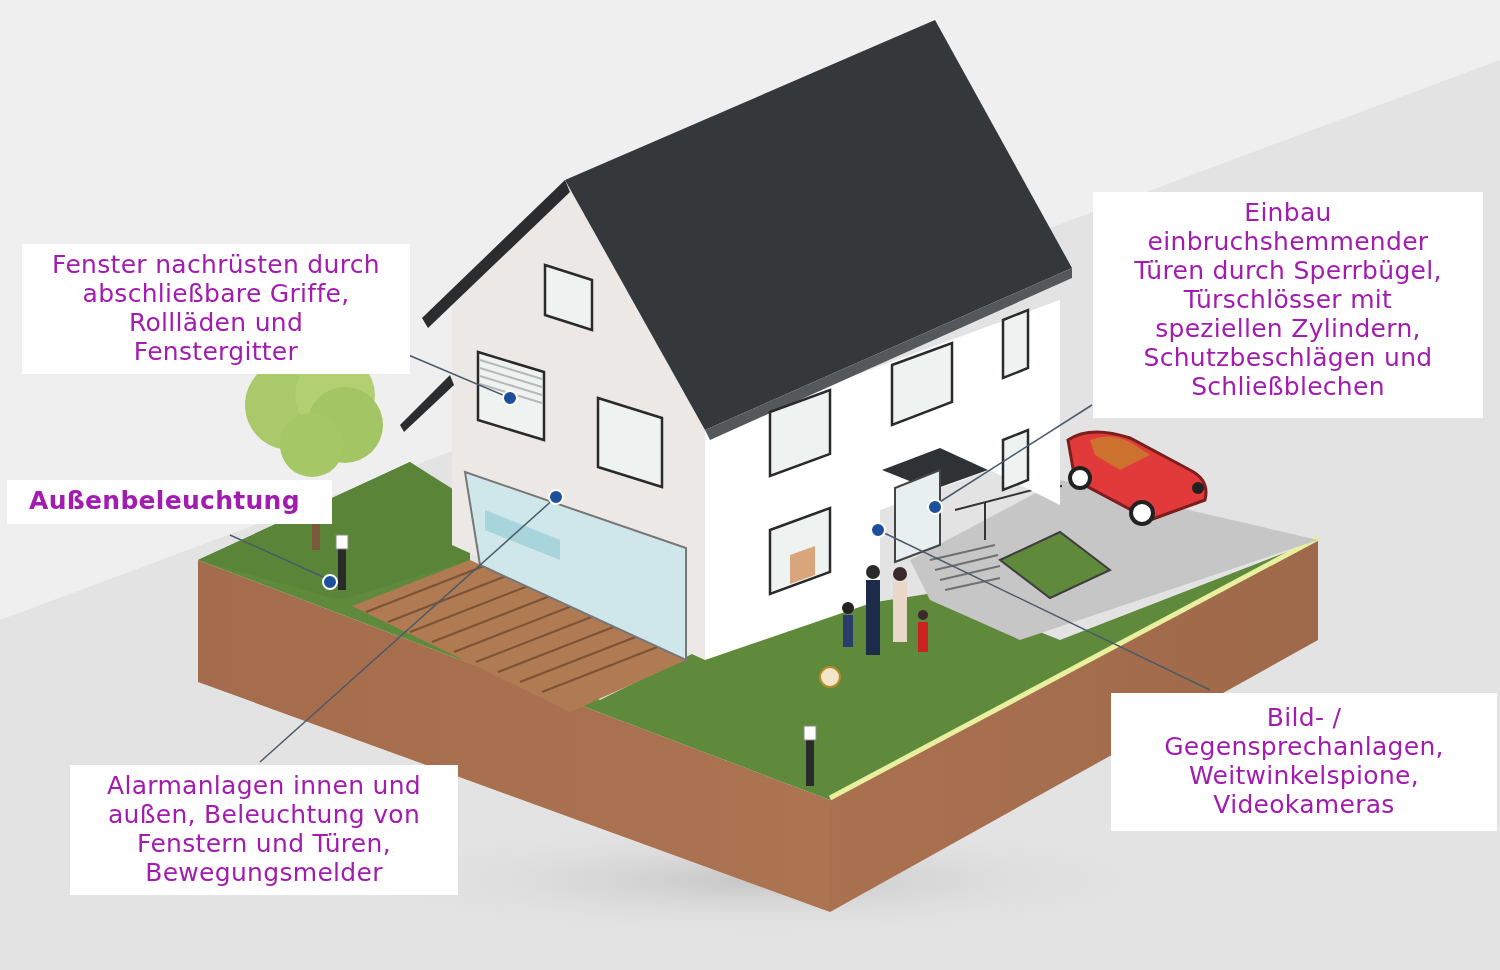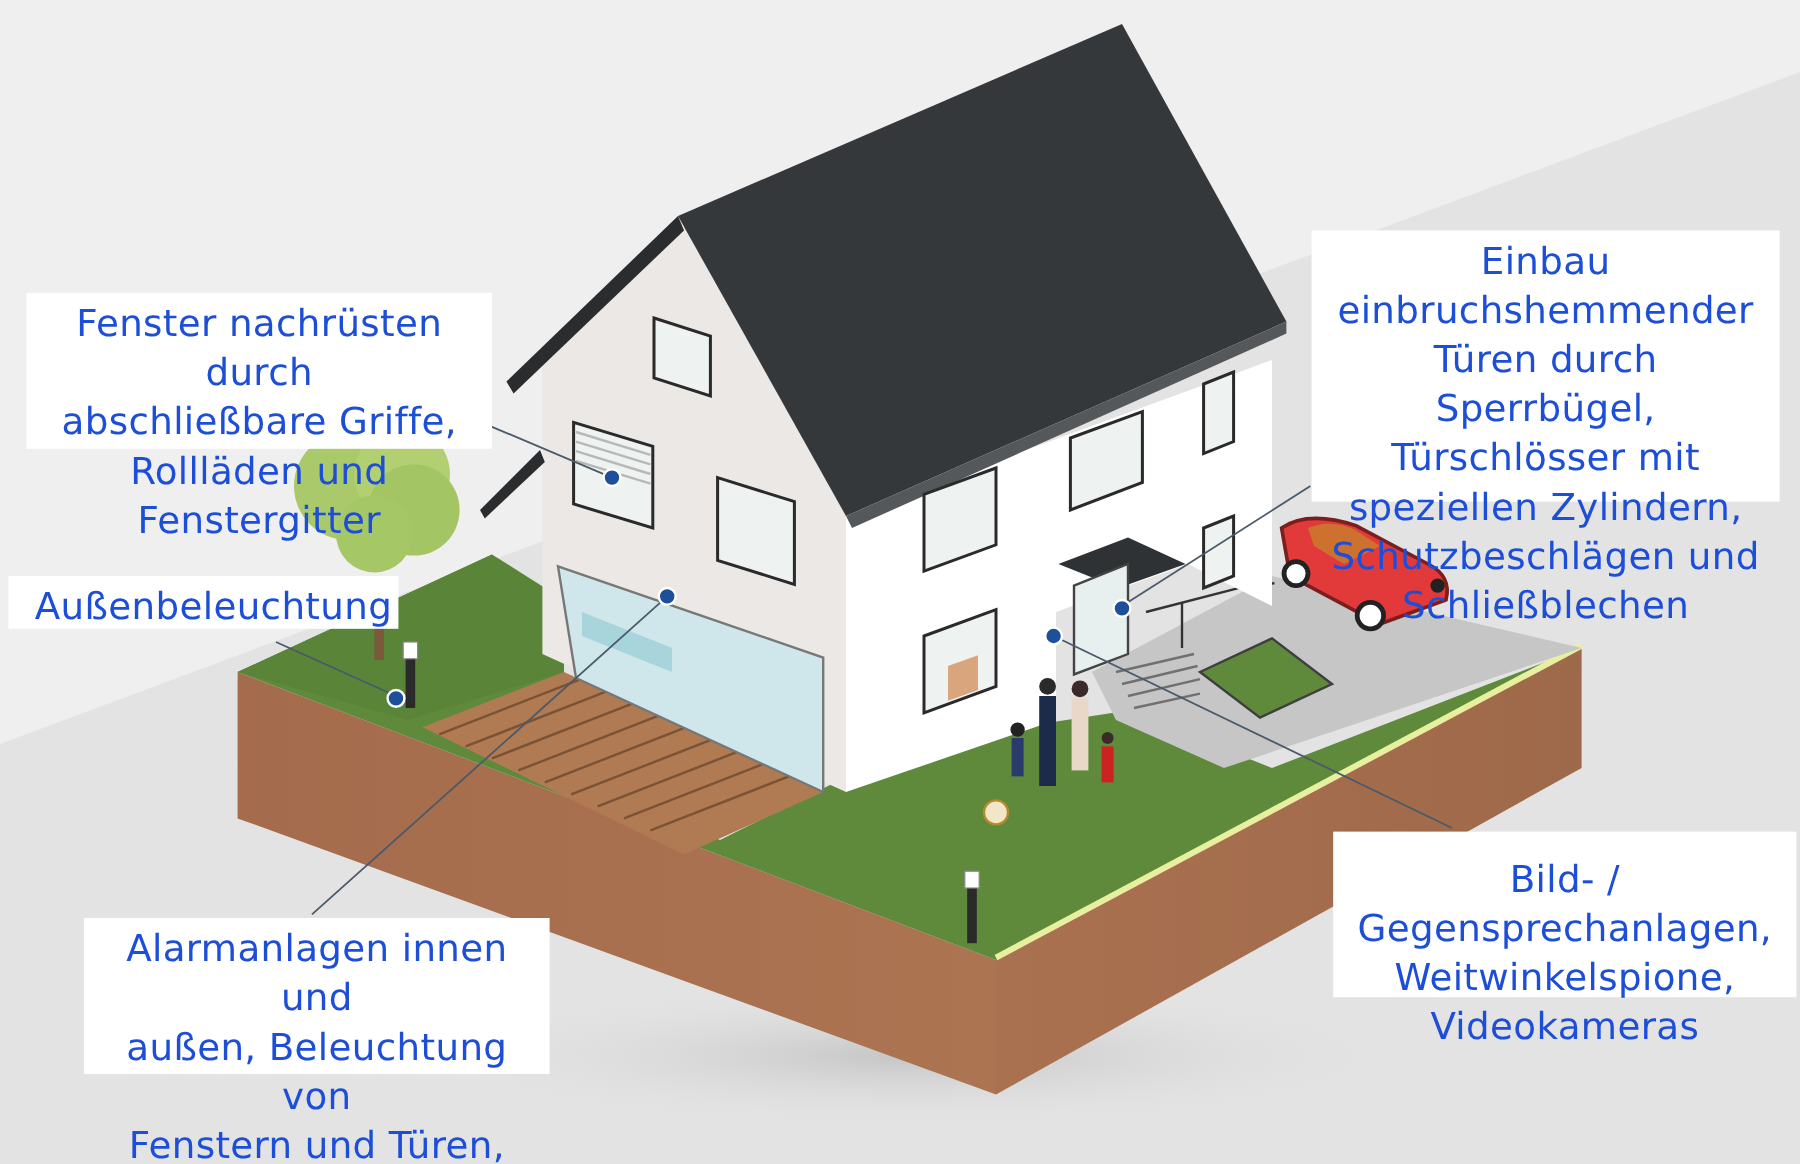--- a/index.html
+++ b/index.html
@@ -6,30 +6,30 @@
   body {
     width: 1500px; height: 970px; overflow: hidden; position: relative;
     background: #efefef;
     font-family: "DejaVu Sans", "Liberation Sans", sans-serif;
   }
   .bg-band {
     position: absolute; left: 0; top: 0; width: 1500px; height: 970px;
   }
   .scene { position: absolute; left: 0; top: 0; width: 1500px; height: 970px; }
   .label {
-    position: absolute; background: #ffffff; color: #1d4ed8;
-    text-align: center; font-size: 31px; line-height: 41px;
+    position: absolute; background: #ffffff; color: #a21caf;
+    text-align: center; font-size: 25px; line-height: 29px;
     letter-spacing: 0.3px; box-sizing: border-box; padding: 6px 8px;
     white-space: pre-line;
   }
   #label-windows { left: 22px; top: 224px; width: 388px; height: 130px; margin-top: 20px; }
   #label-doors   { left: 1093px; top: 192px; width: 390px; height: 226px; }
-  #label-outdoor-light { left: 7px; top: 480px; width: 325px; height: 44px; text-align: left; padding-left: 22px; }
+  #label-outdoor-light { left: 7px; top: 480px; width: 325px; height: 44px; text-align: left; padding-left: 22px; font-weight: bold; }
   #label-alarm   { left: 70px; top: 765px; width: 388px; height: 130px; }
-  #label-intercom{ left: 1111px; top: 693px; width: 386px; height: 138px; padding-top: 20px; }
+  #label-intercom{ left: 1111px; top: 693px; width: 386px; height: 138px; padding-top: 10px; }
 </style>
 </head>
 <body>
 
 <svg class="bg-band" viewBox="0 0 1500 970" xmlns="http://www.w3.org/2000/svg">
   <polygon points="0,620 1500,60 1500,970 0,970" fill="#e3e3e3"></polygon>
 </svg>
 
 <svg class="scene" viewBox="0 0 1500 970" xmlns="http://www.w3.org/2000/svg">
   <defs>
@@ -194,17 +194,17 @@
 einbruchshemmender
 Türen durch Sperrbügel,
 Türschlösser mit
 speziellen Zylindern,
 Schutzbeschlägen und
 Schließblechen</div>
 <div class="label" id="label-outdoor-light">Außenbeleuchtung</div>
 <div class="label" id="label-alarm">Alarmanlagen innen und
 außen, Beleuchtung von
 Fenstern und Türen,
-Weitwinkelspione</div>
+Bewegungsmelder</div>
 <div class="label" id="label-intercom">Bild- /
 Gegensprechanlagen,
 Weitwinkelspione,
 Videokameras</div>
 
 </body></html>

